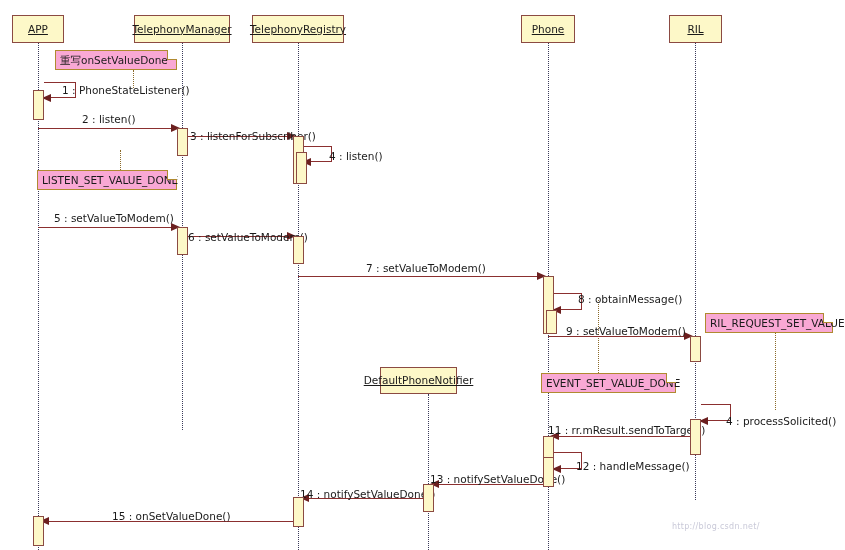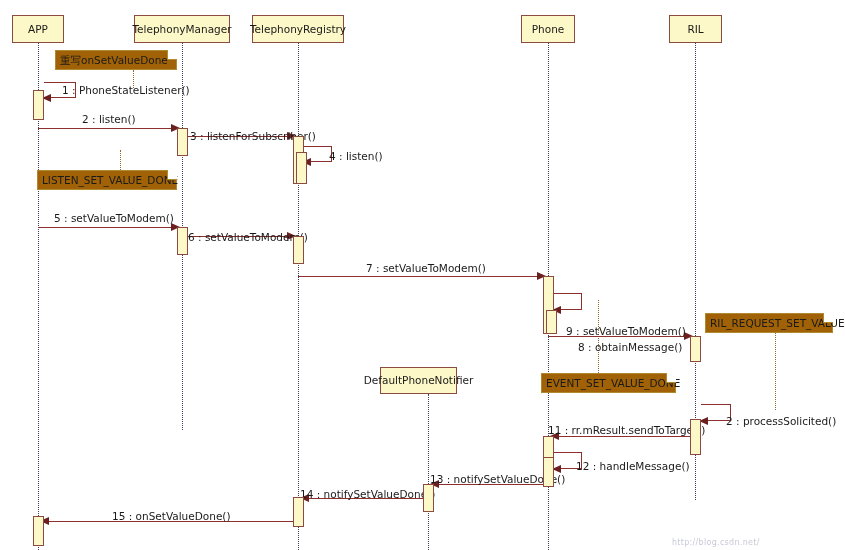--- a/index.html
+++ b/index.html
@@ -25,20 +25,21 @@
     background: #fdf8c8;
     border: 1px solid #8b4a42;
     display: flex;
     align-items: center;
     justify-content: center;
     box-shadow: 0 0 0 0 rgba(0,0,0,0);
   }
   .participant .pname {
     font-size: 10.5px;
     color: #1a1a1a;
+    text-decoration: underline;
     white-space: nowrap;
     line-height: 1;
   }
   
   .lifeline {
     position: absolute;
     width: 0;
     border-left: 1px dashed #3a3a5a;
     border-left-style: dotted;
     border-left-width: 1.2px;
@@ -77,21 +78,21 @@
     position: absolute;
     box-sizing: border-box;
     border: 1.3px solid #8b2f2f;
     border-left: none;
     background: transparent;
   }
   
   .note {
     position: absolute;
     box-sizing: border-box;
-    background: #a16207;
+    background: #f9a8d4;
     border: 1px solid #b08a30;
     display: flex;
     align-items: center;
     padding-left: 4px;
   }
   .note .ntext {
     font-size: 10.5px;
     color: #1a1a1a;
     white-space: nowrap;
     line-height: 1;
@@ -152,27 +153,27 @@
     <div class="arrow-right" style="left: 171px; top: 223px;"></div>
     <div class="msg-label" style="left: 54px; top: 213px;">5 : setValueToModem()</div>
     <div class="msg-line" style="left: 182px; top: 236px; width: 110px;"></div>
     <div class="arrow-right" style="left: 287px; top: 232px;"></div>
     <div class="msg-label" style="left: 188px; top: 232px;">6 : setValueToModem()</div>
     <div class="msg-line" style="left: 298px; top: 276px; width: 244px;"></div>
     <div class="arrow-right" style="left: 537px; top: 272px;"></div>
     <div class="msg-label" style="left: 366px; top: 263px;">7 : setValueToModem()</div>
     <div class="selfcall" style="left: 554px; top: 293px; width: 28px; height: 17px;"></div>
     <div class="arrow-left" style="left: 552px; top: 306px;"></div>
-    <div class="msg-label" style="left: 578px; top: 294px; margin-top: 48px;">8 : obtainMessage()</div>
+    <div class="msg-label" style="left: 578px; top: 294px;">8 : obtainMessage()</div>
     <div class="msg-line" style="left: 548px; top: 336px; width: 141px;"></div>
     <div class="arrow-right" style="left: 684px; top: 332px;"></div>
     <div class="msg-label" style="left: 566px; top: 326px;">9 : setValueToModem()</div>
     <div class="selfcall" style="left: 701px; top: 404px; width: 30px; height: 17px;"></div>
     <div class="arrow-left" style="left: 699px; top: 417px;"></div>
-    <div class="msg-label" style="left: 726px; top: 416px;">2 : processSolicited()</div>
+    <div class="msg-label" style="left: 726px; top: 416px;">4 : processSolicited()</div>
     <div class="msg-line" style="left: 554px; top: 436px; width: 141px;"></div>
     <div class="arrow-left" style="left: 550px; top: 432px;"></div>
     <div class="msg-label" style="left: 548px; top: 425px;">11 : rr.mResult.sendToTarget()</div>
     <div class="selfcall" style="left: 554px; top: 452px; width: 28px; height: 17px;"></div>
     <div class="arrow-left" style="left: 552px; top: 465px;"></div>
     <div class="msg-label" style="left: 576px; top: 461px;">12 : handleMessage()</div>
     <div class="msg-line" style="left: 434px; top: 484px; width: 114px;"></div>
     <div class="arrow-left" style="left: 430px; top: 480px;"></div>
     <div class="msg-label" style="left: 430px; top: 474px;">13 : notifySetValueDone()</div>
     <div class="msg-line" style="left: 304px; top: 498px; width: 124px;"></div>
@@ -223,14 +224,14 @@
       <div class="dogear"></div>
     </div>
     <div class="note" style="left: 705px; top: 313px; width: 128px; height: 20px;">
       <span class="ntext">RIL_REQUEST_SET_VALUE</span>
       <div class="dogear"></div>
     </div>
     <div class="note" style="left: 541px; top: 373px; width: 135px; height: 20px;">
       <span class="ntext">EVENT_SET_VALUE_DONE</span>
       <div class="dogear"></div>
     </div>
-    <div class="watermark" style="left: 672px; top: 538px;">http://blog.csdn.net/</div>
+    <div class="watermark" style="left: 672px; top: 522px;">http://blog.csdn.net/</div>
   </div>
 
 </body></html>

